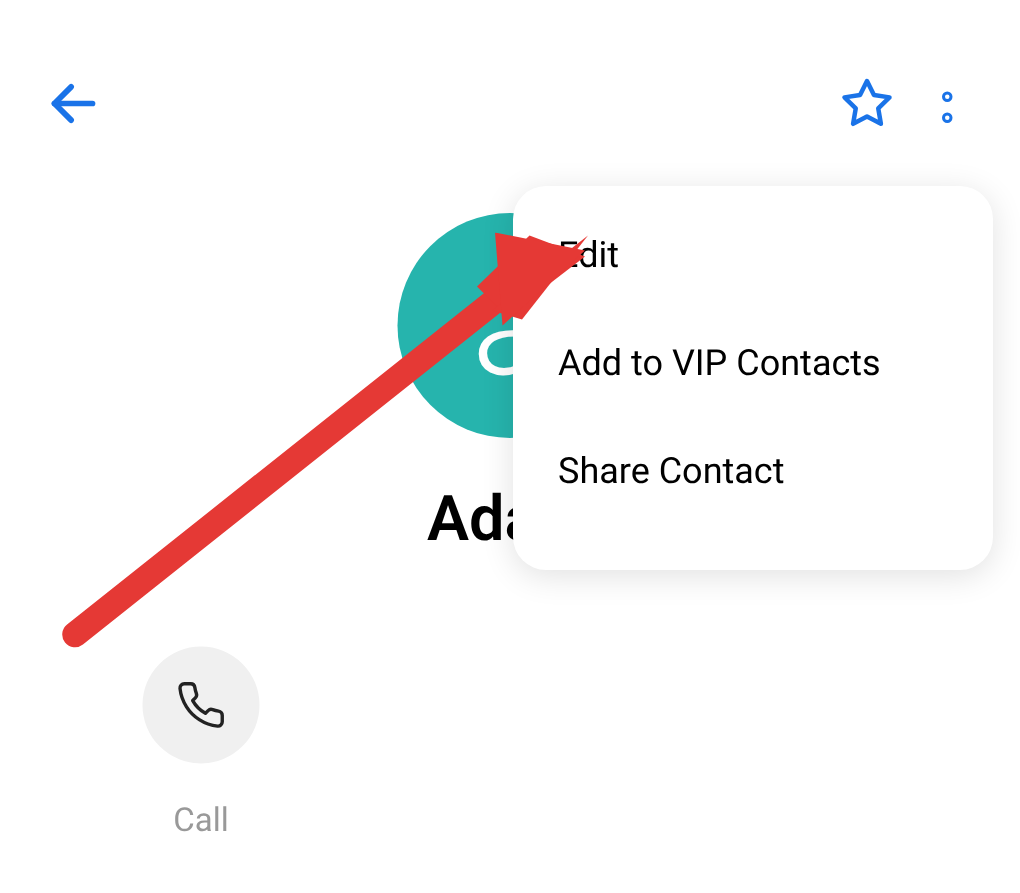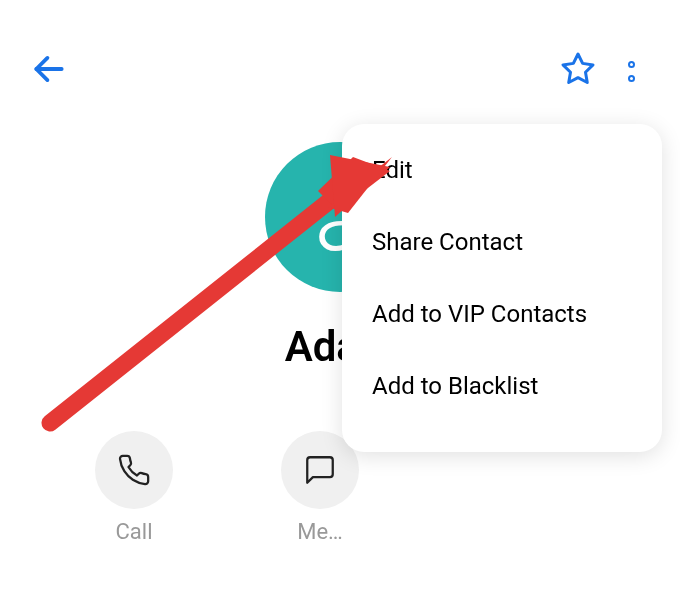--- a/index.html
+++ b/index.html
@@ -79,21 +79,21 @@
       display: flex;
       justify-content: flex-start;
       gap: 108px;
       margin-top: 60px;
       padding: 0 95px;
     }
     .action-item {
       display: flex;
       flex-direction: column;
       align-items: center;
-      gap: 10px;
+      gap: 26px;
     }
     .action-circle {
       width: 78px;
       height: 78px;
       border-radius: 50%;
       background: #f0f0f0;
       display: flex;
       align-items: center;
       justify-content: center;
       cursor: pointer;
@@ -159,35 +159,26 @@
 
 <div class="action-buttons">
   <div class="action-item">
     <div class="action-circle">
       <svg width="34" height="34" viewBox="0 0 24 24" fill="none" stroke="#222" stroke-width="1.6" stroke-linecap="round" stroke-linejoin="round">
         <path d="M22 16.92v3a2 2 0 0 1-2.18 2 19.79 19.79 0 0 1-8.63-3.07 19.5 19.5 0 0 1-6-6 19.79 19.79 0 0 1-3.07-8.67A2 2 0 0 1 4.11 2h3a2 2 0 0 1 2 1.72 12.84 12.84 0 0 0 .7 2.81 2 2 0 0 1-.45 2.11L8.09 9.91a16 16 0 0 0 6 6l1.27-1.27a2 2 0 0 1 2.11-.45 12.84 12.84 0 0 0 2.81.7A2 2 0 0 1 22 16.92z"></path>
       </svg>
     </div>
     <span class="action-label">Call</span>
   </div>
-  <div class="action-item">
-    <div class="action-circle">
-      <svg width="34" height="34" viewBox="0 0 24 24" fill="none" stroke="#222" stroke-width="1.6" stroke-linecap="round" stroke-linejoin="round">
-        <path d="M21 15a2 2 0 0 1-2 2H7l-4 4V5a2 2 0 0 1 2-2h14a2 2 0 0 1 2 2z"></path>
-      </svg>
-    </div>
-    <span class="action-label">Me…</span>
-  </div>
 </div>
 
 <div class="menu-popup">
   <div class="menu-item">Edit</div>
+  <div class="menu-item">Add to VIP Contacts</div>
   <div class="menu-item">Share Contact</div>
-  <div class="menu-item">Add to VIP Contacts</div>
-  <div class="menu-item">Add to Blacklist</div>
 </div>
 
 <svg class="annotation-arrow" width="370" height="280" viewBox="0 0 370 280">
   <defs>
     <marker id="arrowhead" markerWidth="14" markerHeight="14" refX="7" refY="7" orient="auto">
       <polygon points="0 0, 14 7, 0 14" fill="#e53935"></polygon>
     </marker>
   </defs>
   <line x1="10" y1="268" x2="312" y2="28" stroke="#e53935" stroke-width="17" stroke-linecap="round"></line>
   <polygon points="298,48 350,8 313,-6 278,28" fill="#e53935" transform="translate(0,8)"></polygon>

